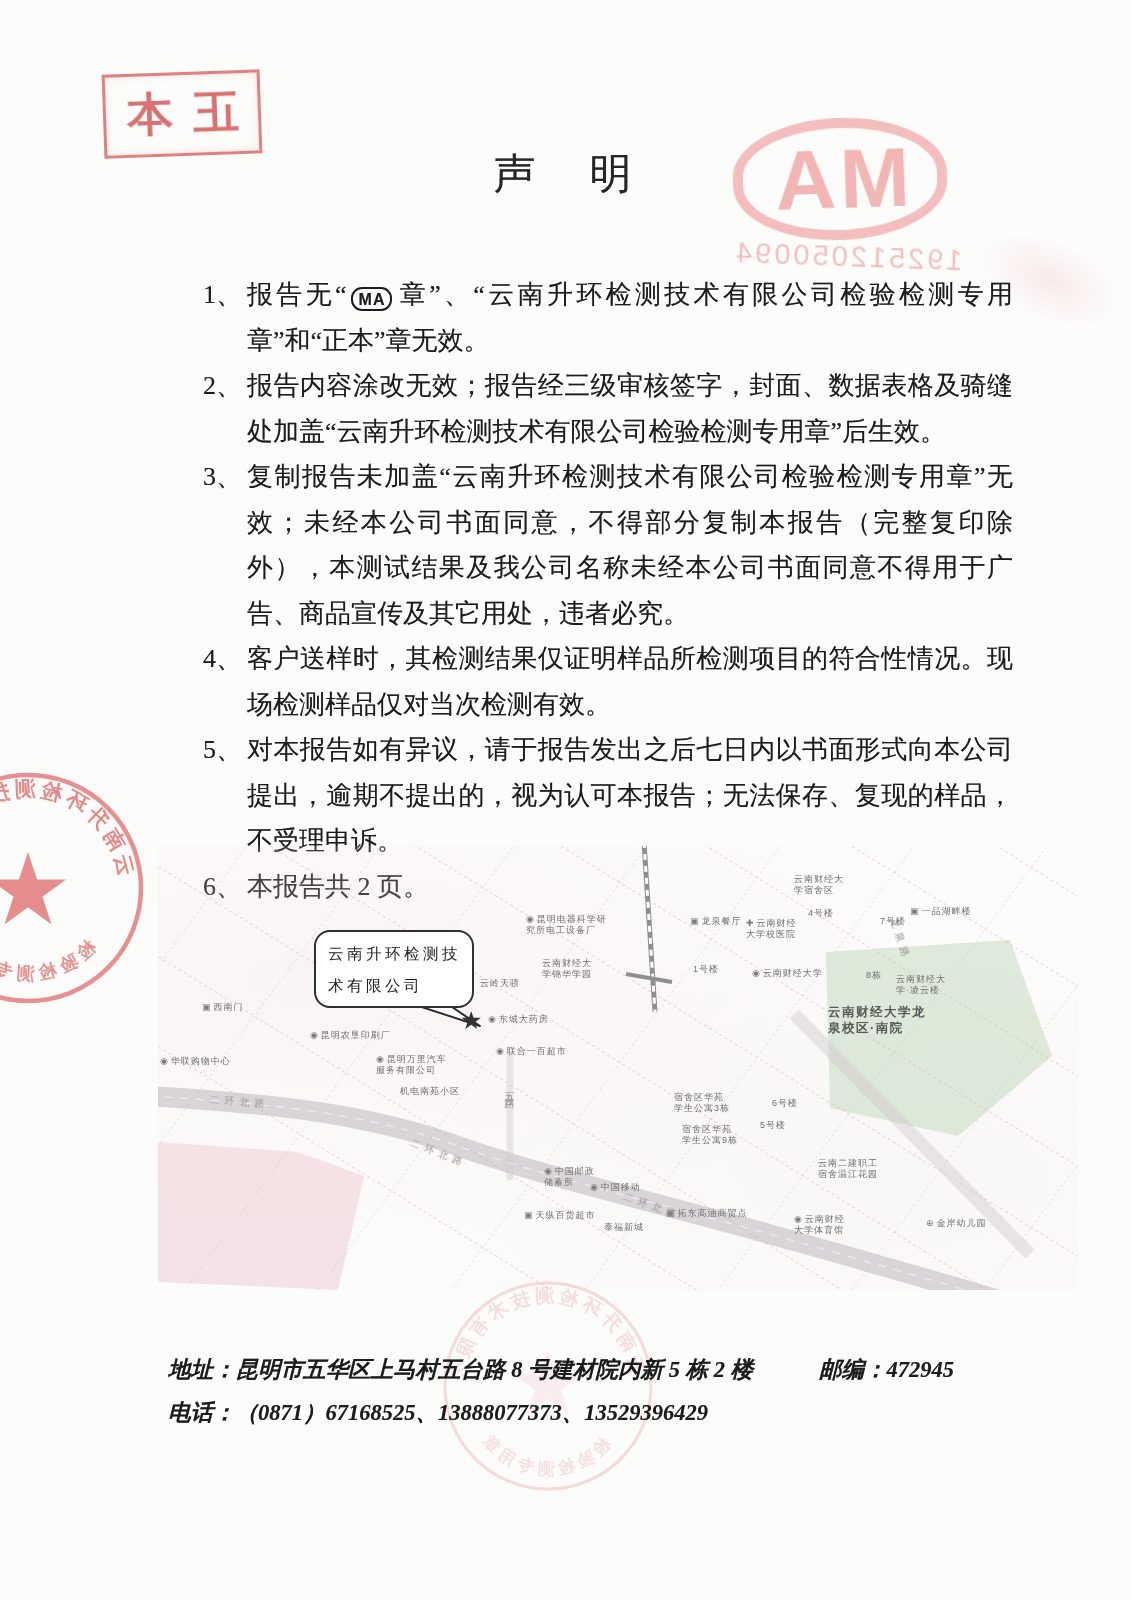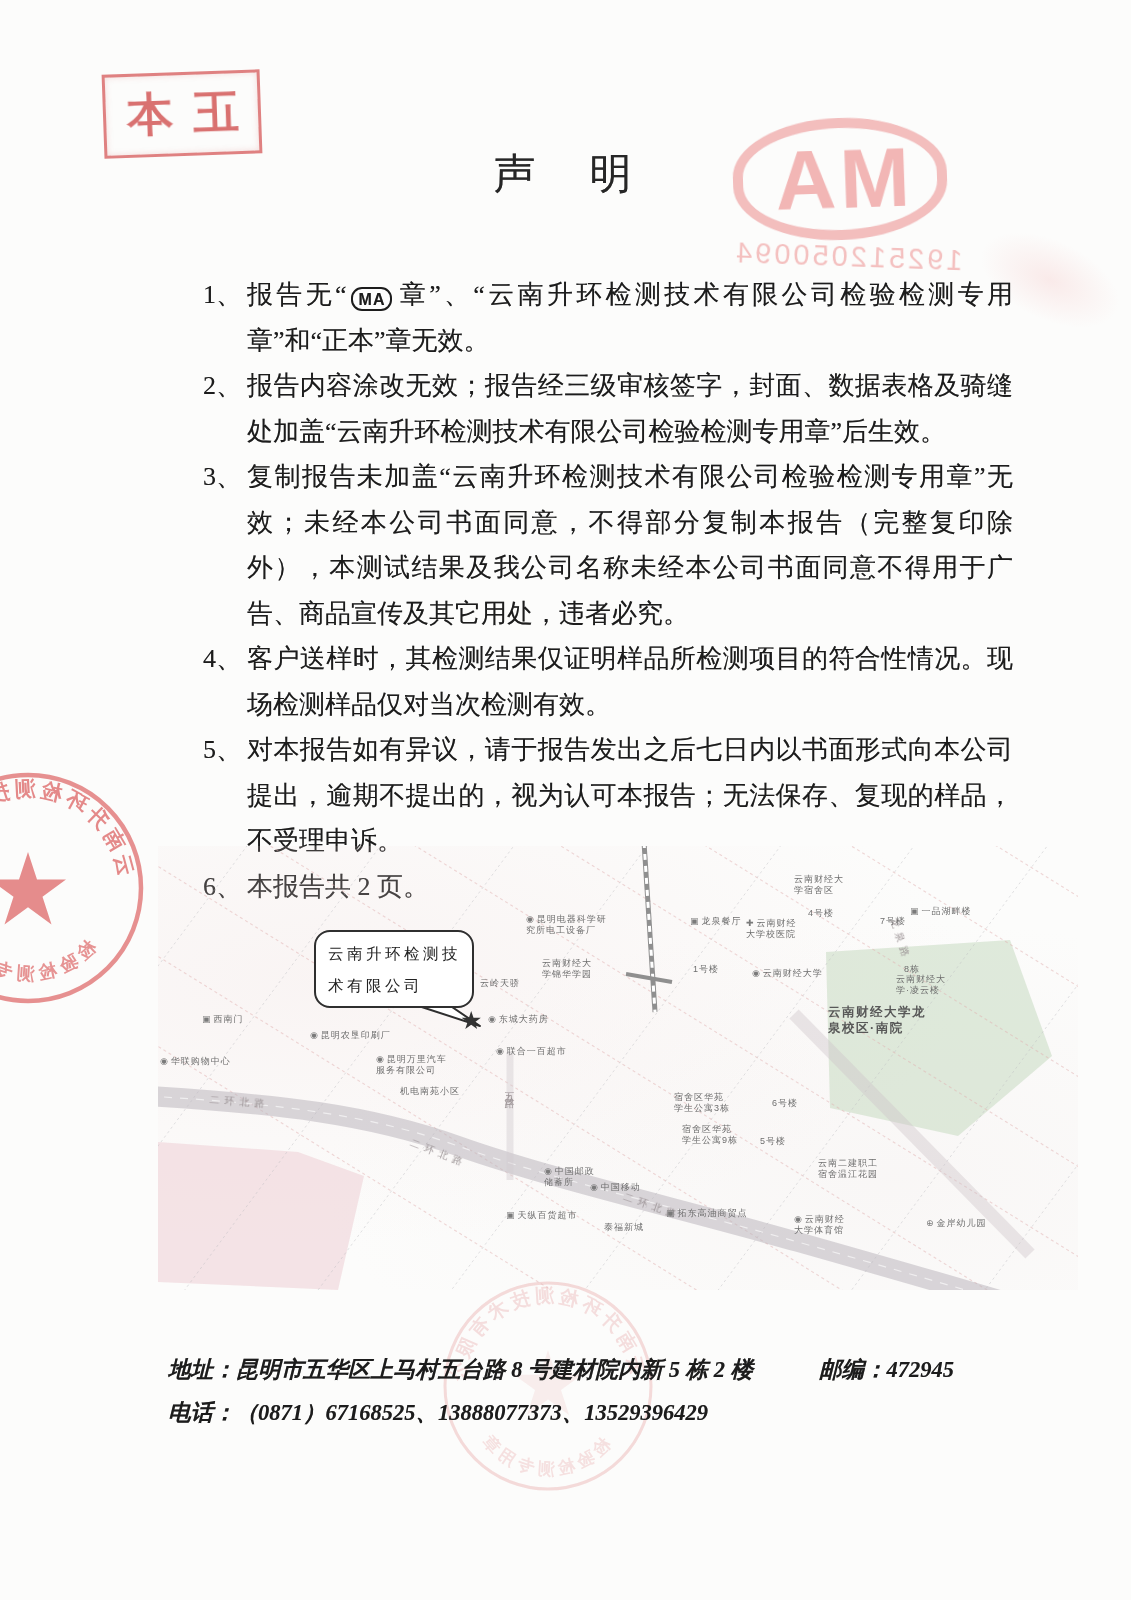--- a/index.html
+++ b/index.html
@@ -206,21 +206,21 @@
   </svg>
 
   <div id="road-labels">
       <div style="left: 52px; top: 247px; transform: rotate(4deg);">二环北路</div>
       <div style="left: 255px; top: 290px; transform: rotate(21deg);">二环北路</div>
       <div style="left: 468px; top: 344px; transform: rotate(19deg);">二环北路</div>
       <div class="vert" style="left: 344px; top: 238px;">五台路</div>
       <div style="left: 742px; top: 70px; transform: rotate(72deg);">龙泉路</div>
     </div>
   <div id="map-labels">
-      <div class="mlabel" style="left: 44px; top: 168px;"><span class="micon">▣</span><span>西南门</span></div>
+      <div class="mlabel" style="left: 44px; top: 156px;"><span class="micon">▣</span><span>西南门</span></div>
       <div class="mlabel" style="left: 178px; top: 140px;"><span>铂系</span></div>
       <div class="mlabel" style="left: 2px; top: 194px; margin-top: 16px;"><span class="micon">◉</span><span>华联购物中心</span></div>
       <div class="mlabel" style="left: 152px; top: 184px;"><span class="micon">◉</span><span>昆明农垦印刷厂</span></div>
       <div class="mlabel" style="left: 218px; top: 208px;"><span class="micon">◉</span><span>昆明万里汽车
 服务有限公司</span></div>
       <div class="mlabel" style="left: 242px; top: 240px;"><span>机电南苑小区</span></div>
       <div class="mlabel" style="left: 322px; top: 132px;"><span>云岭天骄</span></div>
       <div class="mlabel" style="left: 330px; top: 168px;"><span class="micon">◉</span><span>东城大药房</span></div>
       <div class="mlabel" style="left: 338px; top: 200px;"><span class="micon">◉</span><span>联合一百超市</span></div>
       <div class="mlabel" style="left: 368px; top: 68px;"><span class="micon">◉</span><span>昆明电器科学研
@@ -230,42 +230,42 @@
       <div class="mlabel" style="left: 532px; top: 70px;"><span class="micon">▣</span><span>龙泉餐厅</span></div>
       <div class="mlabel" style="left: 588px; top: 72px;"><span class="micon">✚</span><span>云南财经
 大学校医院</span></div>
       <div class="mlabel" style="left: 650px; top: 62px;"><span>4号楼</span></div>
       <div class="mlabel" style="left: 722px; top: 70px;"><span>7号楼</span></div>
       <div class="mlabel" style="left: 752px; top: 60px;"><span class="micon">▣</span><span>一品湖畔楼</span></div>
       <div class="mlabel" style="left: 636px; top: 28px;"><span>云南财经大
 学宿舍区</span></div>
       <div class="mlabel" style="left: 535px; top: 118px;"><span>1号楼</span></div>
       <div class="mlabel" style="left: 594px; top: 122px;"><span class="micon">◉</span><span>云南财经大学</span></div>
-      <div class="mlabel" style="left: 708px; top: 118px; margin-left: 38px;"><span>8栋</span></div>
+      <div class="mlabel" style="left: 708px; top: 124px;"><span>8栋</span></div>
       <div class="mlabel" style="left: 738px; top: 128px;"><span>云南财经大
 学·凌云楼</span></div>
       <div class="mlabel big" style="left: 670px; top: 158px;"><span>云南财经大学龙
 泉校区·南院</span></div>
       <div class="mlabel" style="left: 516px; top: 246px;"><span>宿舍区华苑
 学生公寓3栋</span></div>
       <div class="mlabel" style="left: 524px; top: 278px;"><span>宿舍区华苑
 学生公寓9栋</span></div>
       <div class="mlabel" style="left: 614px; top: 252px;"><span>6号楼</span></div>
-      <div class="mlabel" style="left: 602px; top: 274px; margin-top: 16px;"><span>5号楼</span></div>
+      <div class="mlabel" style="left: 602px; top: 274px;"><span>5号楼</span></div>
       <div class="mlabel" style="left: 660px; top: 312px;"><span>云南二建职工
 宿舍温江花园</span></div>
       <div class="mlabel" style="left: 636px; top: 368px;"><span class="micon">◉</span><span>云南财经
 大学体育馆</span></div>
       <div class="mlabel" style="left: 768px; top: 372px;"><span class="micon">⊕</span><span>金岸幼儿园</span></div>
       <div class="mlabel" style="left: 508px; top: 362px;"><span class="micon">▣</span><span>拓东高油商贸点</span></div>
       <div class="mlabel" style="left: 446px; top: 376px;"><span>泰福新城</span></div>
       <div class="mlabel" style="left: 386px; top: 320px;"><span class="micon">◉</span><span>中国邮政
 储蓄所</span></div>
       <div class="mlabel" style="left: 432px; top: 336px;"><span class="micon">◉</span><span>中国移动</span></div>
-      <div class="mlabel" style="left: 348px; top: 364px; text-align: center;"><span class="micon">▣</span><span>天纵百货超市</span></div>
+      <div class="mlabel" style="left: 366px; top: 364px; text-align: center;"><span class="micon">▣</span><span>天纵百货超市</span></div>
     </div>
 
   <div class="bubble">云南升环检测技术有限公司</div>
   <div class="map-star">★</div>
 </div>
 
 <svg class="seal-svg" style="left:408px; top:1246px;" width="280" height="280" viewBox="0 0 280 280">
   <g transform="translate(280,0) scale(-1,1)" opacity="0.55">
     <circle cx="140" cy="140" r="103" fill="none" stroke="rgba(224,130,130,0.5)" stroke-width="3"></circle>
     <path id="sealTopB" d="M 56 140 A 84 84 0 0 1 224 140" fill="none"></path>

